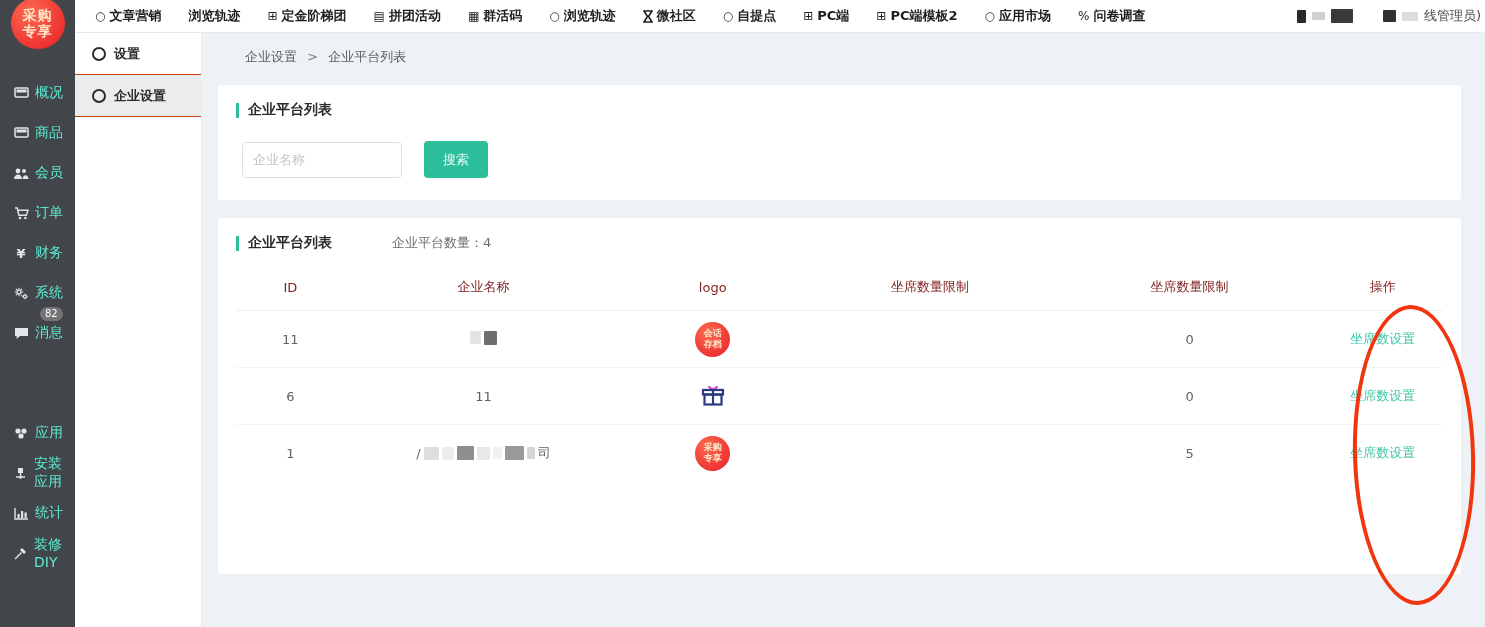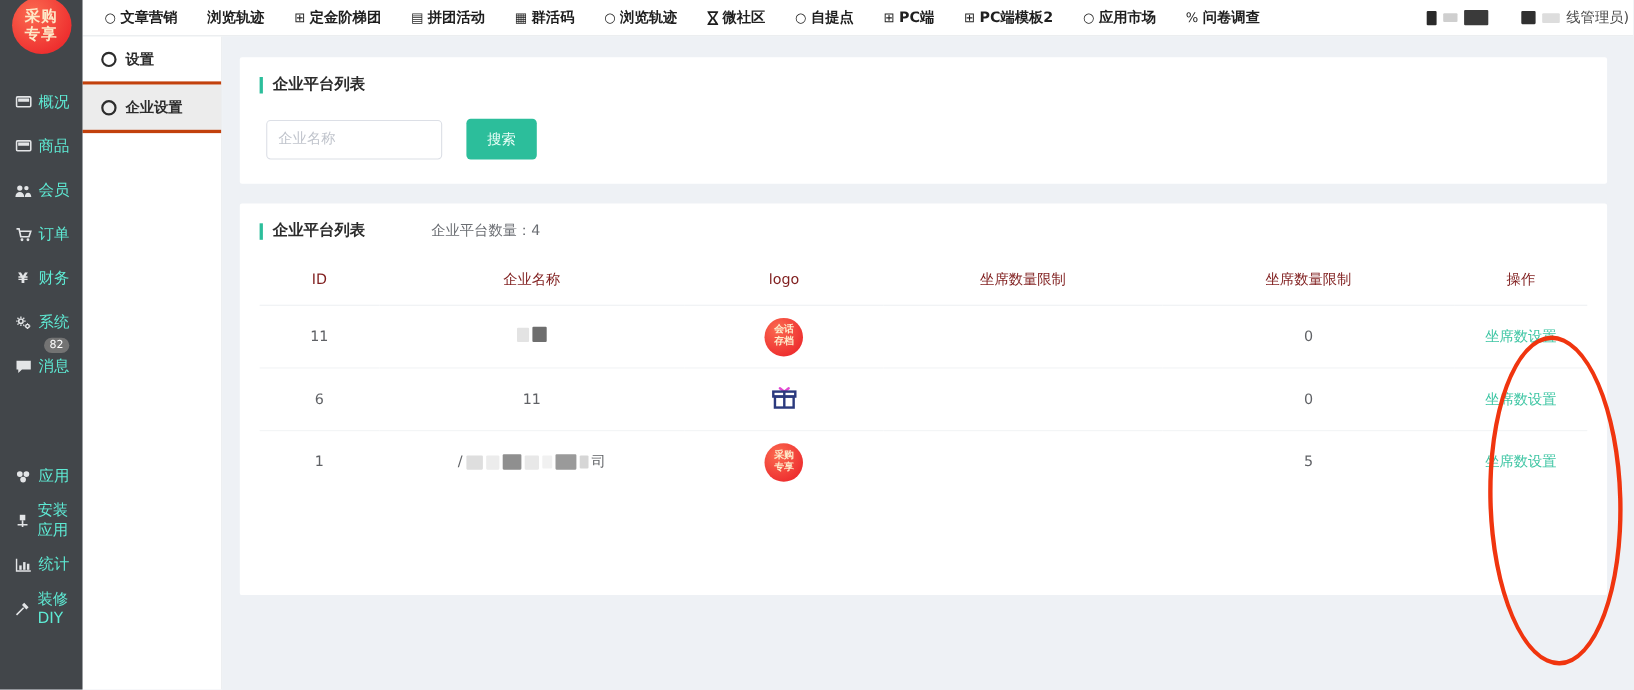--- a/index.html
+++ b/index.html
@@ -44,21 +44,21 @@
     position:absolute;top:-6px;left:40px;background:#737373;color:#fff;border-radius:9px;
     font-size:10px;padding:1px 5px;line-height:12px;
   }
   
   .subside{
     position:absolute;left:75px;top:33px;width:126px;bottom:0;background:#fff;
     border-right:1px solid #eceef0;z-index:4;
   }
   .sub-item{
     height:41px;display:flex;align-items:center;padding-left:17px;cursor:pointer;
-    border-bottom:3px solid #c2410c;color:#2c2c2c;font-size:13px;font-weight:bold;
+    border-bottom:1px solid #c2410c;color:#2c2c2c;font-size:13px;font-weight:bold;
   }
   .sub-item .ring{width:10px;height:10px;border:2px solid #2c2c2c;border-radius:50%;margin-right:8px;flex:0 0 auto;}
   .sub-item.active{background:#ececec;}
   
   .content{position:absolute;left:201px;top:33px;right:0;bottom:0;background:#eef1f5;}
   .breadcrumb{padding:15px 0 0 44px;color:#5d6066;font-size:13px;}
   .breadcrumb .sep{margin:0 6px;color:#7a7d82;}
   .card{background:#fff;border-radius:2px;margin-left:17px;margin-right:24px;}
   .card1{margin-top:19px;padding:16px 18px 22px 18px;}
   .card2{margin-top:18px;padding:16px 18px 10px 18px;min-height:330px;}
@@ -292,20 +292,25 @@
       <span class="ring"></span>
       <span>设置</span>
     </div>
     <div class="sub-item active">
       <span class="ring"></span>
       <span>企业设置</span>
     </div>
   </div>
 
 <div class="content">
+  <div class="breadcrumb">
+    <span>企业设置</span>
+    <span class="sep">&gt;</span>
+    <span>企业平台列表</span>
+  </div>
 
   <div class="card card1">
     <div class="sec-title">
       <span class="bar"></span>
       <span class="t">企业平台列表</span>
     </div>
     <div class="search-row">
       <input class="search-input" placeholder="企业名称" style="">
       <button class="search-btn">搜索</button>
     </div>

